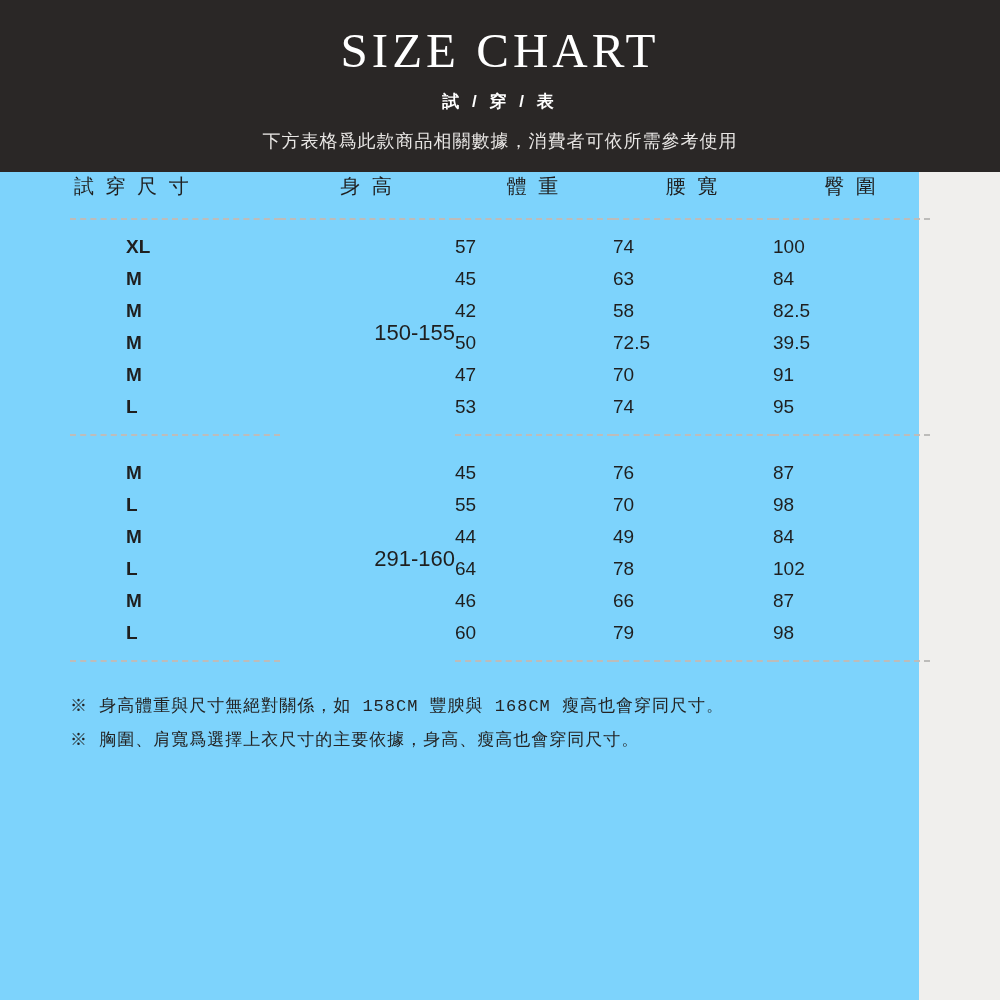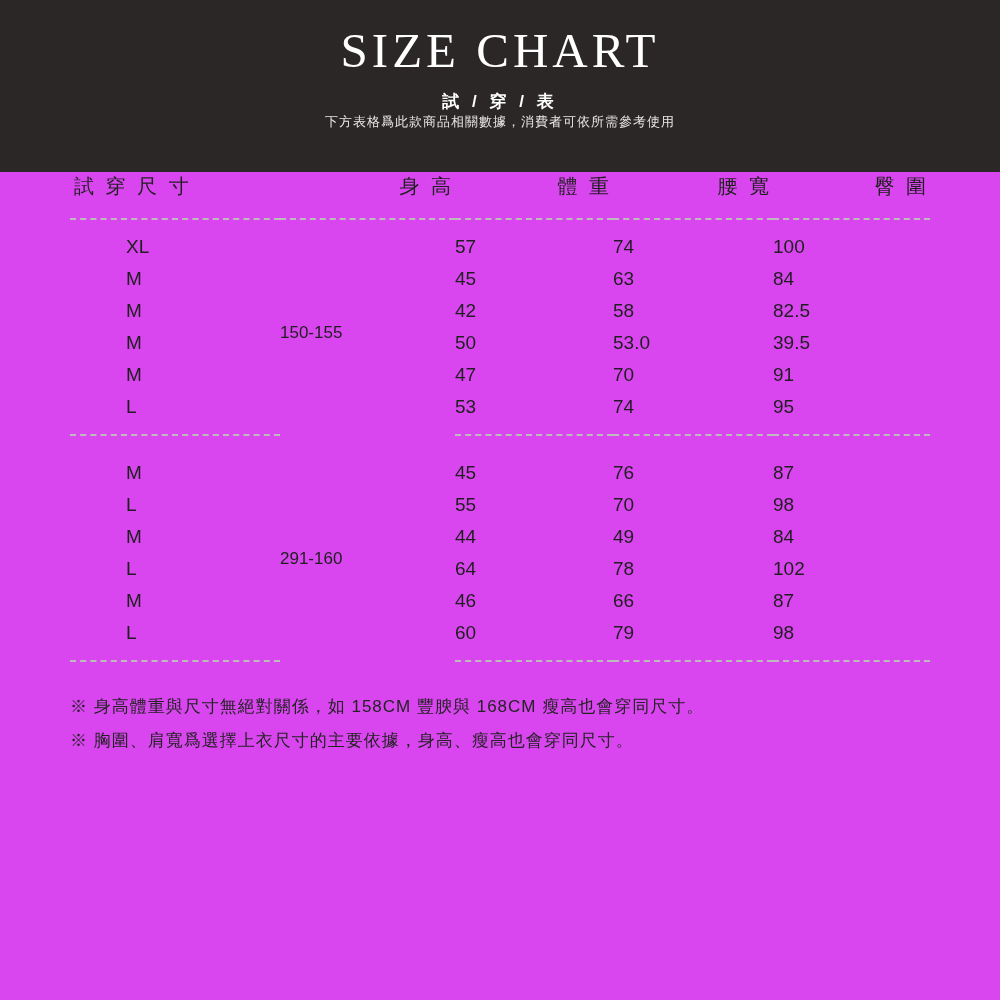--- a/index.html
+++ b/index.html
@@ -10,23 +10,23 @@
     width: 1000px;
     height: 1000px;
     background: #f0efed;
     font-family: "Liberation Sans", sans-serif;
     color: #2b2b2b;
     overflow: hidden;
   }
 
   .page {
     position: relative;
-    width: 1000px;
+    width: 919px;
     height: 1000px;
-    background: #d946ef;
+    background: #7dd3fc;
   }
 
   
   .banner {
     position: relative;
     width: 1000px;
     height: 172px;
     background: #2a2726;
     color: #ffffff;
     text-align: center;
@@ -42,23 +42,23 @@
     margin: 0;
     padding-top: 6px;
   }
   .banner-sub {
     font-size: 17px;
     letter-spacing: 4px;
     margin-top: 12px;
     font-weight: 700;
   }
   .banner-note {
-    font-size: 13px;
+    font-size: 18px;
     letter-spacing: 1px;
-    margin-top: 0;
+    margin-top: 16px;
     color: #e8e6e4;
   }
 
   
   .content {
     position: relative;
     padding: 0 70px;
     box-sizing: border-box;
   }
 
@@ -81,53 +81,54 @@
   table.size-table col.c2 { width: 158px; }
   table.size-table col.c3 { width: 160px; }
   table.size-table col.c4 { width: 157px; }
 
   .size-table th {
     font-size: 20px;
     font-weight: normal;
     letter-spacing: 3px;
     padding-bottom: 18px;
     color: #1f1f1f;
-    text-align: right;
+    text-align: center;
   }
   .size-table th.first { text-align: left; padding-left: 4px; }
 
   .hdr-row th { border-bottom: 2px dashed #bdbcba; }
 
   .size-table td {
     font-size: 19px;
     padding: 5px 0;
     color: #1f1f1f;
   }
   .size-table td.size-col {
     text-align: left;
     padding-left: 56px;
+    font-weight: bold;
   }
   .size-table td.height-col {
-    font-size: 17px;
-    text-align: left;
+    font-size: 22px;
+    text-align: right;
   }
   .grp-first td { padding-top: 16px; }
   .grp-last td { padding-bottom: 16px; border-bottom: 2px dashed #bdbcba; }
 
   .spacer-row td { height: 10px; padding: 0; border: none; }
 
   
   .notes {
     margin-top: 28px;
     font-size: 17px;
     line-height: 2.0;
     letter-spacing: 1px;
     color: #232323;
   }
-  .notes div { white-space: nowrap; }
+  .notes div { white-space: nowrap; font-family: Liberation Mono, monospace; }
 </style>
 </head>
 <body>
 
 <div class="page">
 
   <div class="banner">
     <div class="banner-title">SIZE CHART</div>
     <div class="banner-sub">試 / 穿 / 表</div>
     <div class="banner-note">下方表格爲此款商品相關數據，消費者可依所需參考使用</div>
@@ -170,21 +171,21 @@
         </tr>
         <tr>
           <td class="size-col">M</td>
           <td>42</td>
           <td>58</td>
           <td>82.5</td>
         </tr>
         <tr>
           <td class="size-col">M</td>
           <td>50</td>
-          <td>53.0</td>
+          <td>72.5</td>
           <td>39.5</td>
         </tr>
         <tr>
           <td class="size-col">M</td>
           <td>47</td>
           <td>70</td>
           <td>91</td>
         </tr>
         <tr class="grp-last">
           <td class="size-col">L</td>

